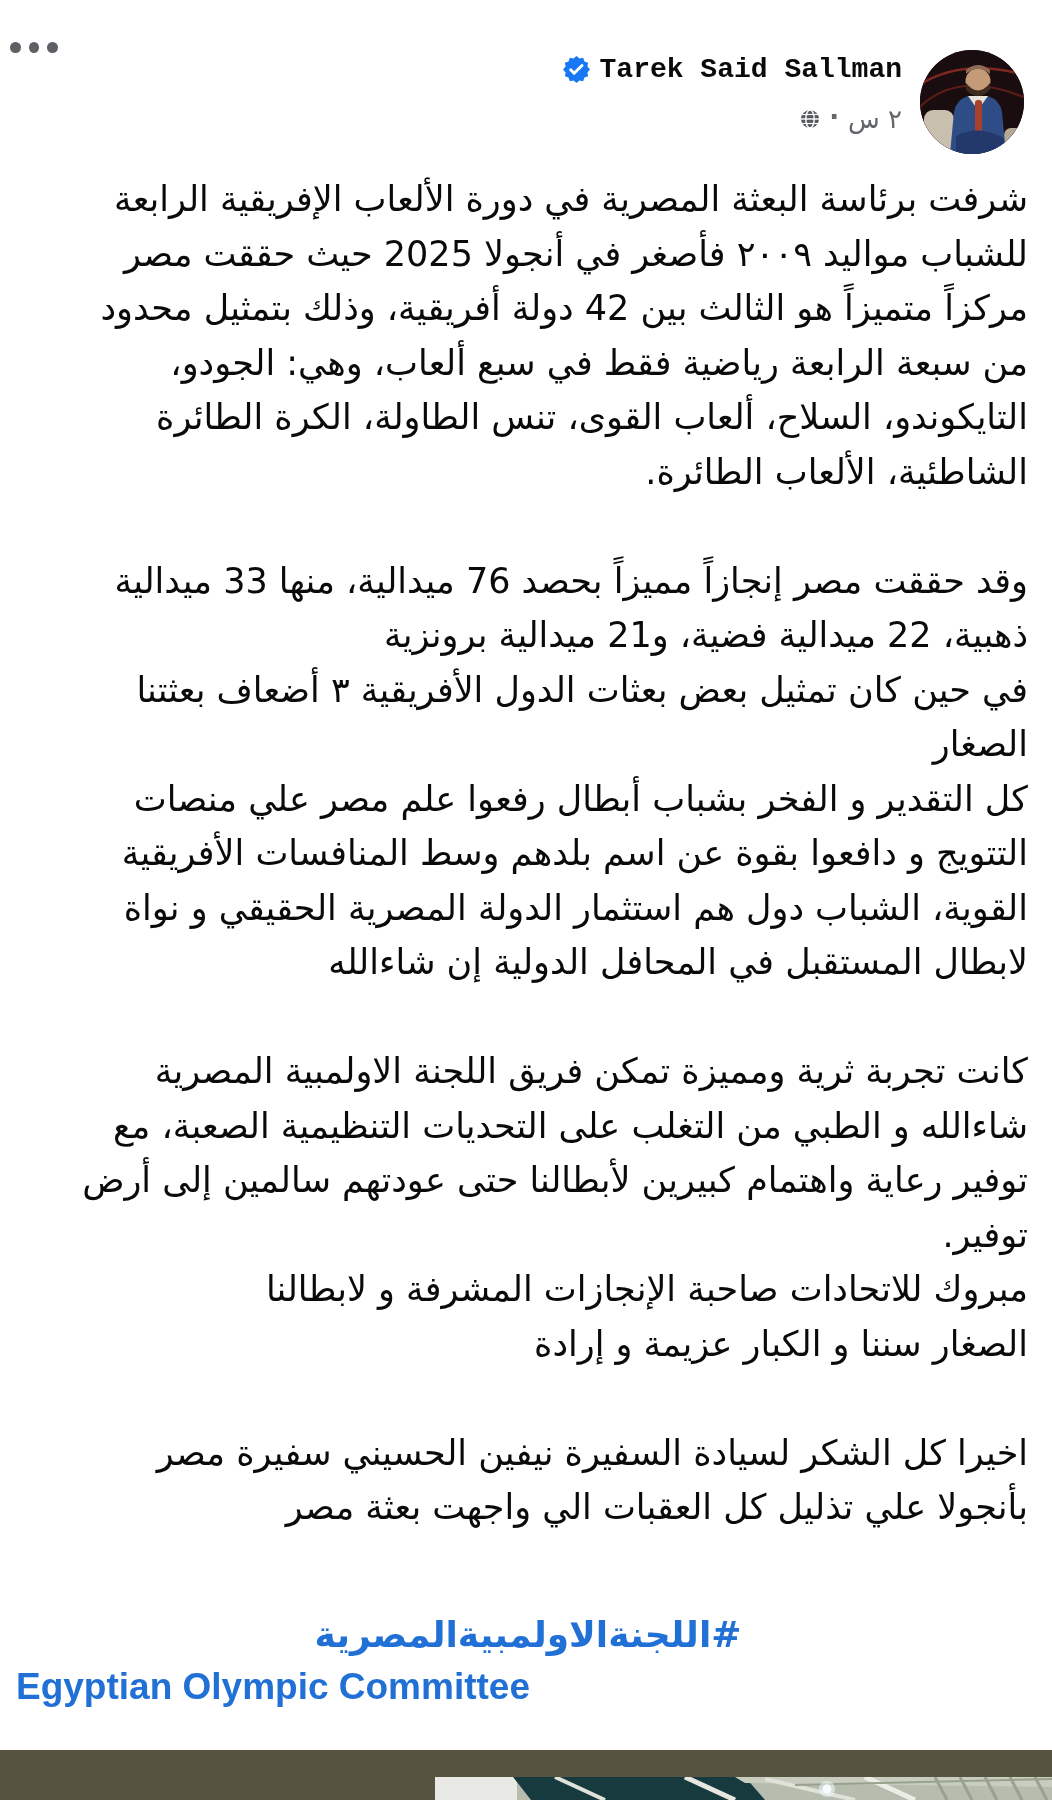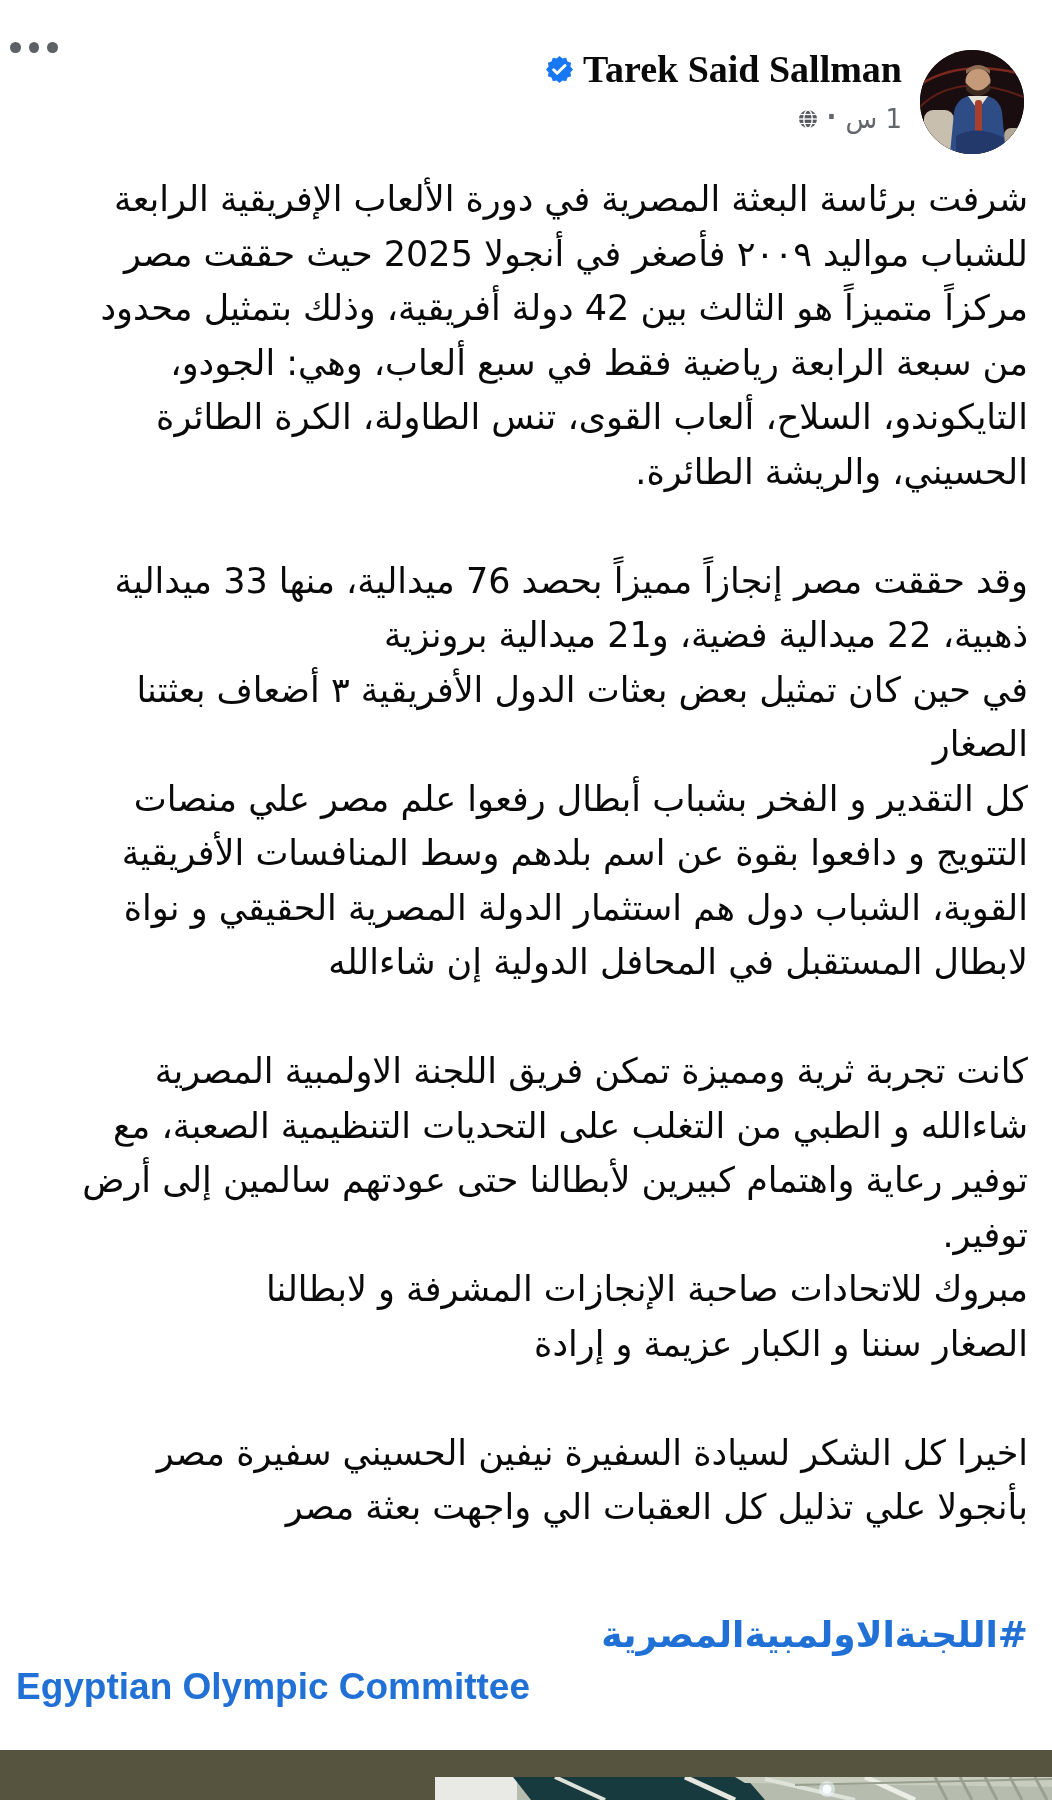--- a/index.html
+++ b/index.html
@@ -24,22 +24,22 @@
     overflow:hidden;background:#1a0d10;
   }
   .avatar svg{display:block;width:100%;height:100%;}
 
   
   .name-row{
     position:absolute;top:48px;right:150px;height:42px;
     display:flex;align-items:center;direction:rtl;gap:10px;
   }
   .name{
-    font-family:Liberation Serif, serif;
-    font-weight:bold;font-size:38px;color:#0a0a0a;white-space:nowrap;direction:ltr;
+    font-family:Liberation Mono, monospace;
+    font-weight:bold;font-size:28px;color:#0a0a0a;white-space:nowrap;direction:ltr;
   }
   .badge{width:27px;height:27px;display:inline-flex;}
 
   
   .meta-row{
     position:absolute;top:104px;right:150px;height:30px;
     display:flex;align-items:center;direction:rtl;gap:9px;
     color:#63666b;font-size:26px;
   }
   .meta-row .sep{font-weight:bold;transform:translateY(-2px);}
@@ -49,21 +49,21 @@
   .body{
     position:absolute;top:172px;right:24px;left:28px;
     direction:rtl;text-align:right;color:#0a0a0a;
     font-size:35px;line-height:54.5px;
   }
   .body .tl{white-space:nowrap;}
   .body .blank{height:54.5px;}
   .hashtag{
     display:block;margin-top:72px;
     color:#2170d6;font-weight:bold;font-size:36px;line-height:55px;
-    text-decoration:none;white-space:nowrap;cursor:pointer;
+    text-decoration:none;white-space:nowrap;cursor:pointer;text-align:center;
   }
   .page-link{
     position:absolute;left:16px;top:1664px;
     font-family:"Liberation Sans","DejaVu Sans",sans-serif;
     direction:ltr;text-align:left;
     color:#2170d6;font-weight:bold;font-size:37px;line-height:46px;
     white-space:nowrap;cursor:pointer;
   }
 
   
@@ -105,41 +105,41 @@
     <span class="name">Tarek Said Sallman</span>
     <span class="badge">
       <svg viewBox="0 0 24 24">
         <path fill="#1877F2" d="M12 0l2.6 2.2 3.3-.6 1.2 3.2 3.2 1.2-.6 3.3L24 12l-2.3 2.7.6 3.3-3.2 1.2-1.2 3.2-3.3-.6L12 24l-2.6-2.2-3.3.6-1.2-3.2-3.2-1.2.6-3.3L0 12l2.3-2.7-.6-3.3 3.2-1.2 1.2-3.2 3.3.6z"></path>
         <path d="M6.8 12.3l3.1 3.1 7-7" stroke="#ffffff" stroke-width="2.6" fill="none" stroke-linecap="round" stroke-linejoin="round"></path>
       </svg>
     </span>
   </div>
 
   <div class="meta-row">
-    <span>1 س</span>
+    <span>٢ س</span>
     <span class="sep">·</span>
     <span class="globe">
       <svg viewBox="0 0 20 20">
         <circle cx="10" cy="10" r="9" fill="#55585c"></circle>
         <ellipse cx="10" cy="10" rx="4.2" ry="9" fill="none" stroke="#ffffff" stroke-width="1.4"></ellipse>
         <line x1="1" y1="10" x2="19" y2="10" stroke="#ffffff" stroke-width="1.4"></line>
         <line x1="2.2" y1="5.5" x2="17.8" y2="5.5" stroke="#ffffff" stroke-width="1.2"></line>
         <line x1="2.2" y1="14.5" x2="17.8" y2="14.5" stroke="#ffffff" stroke-width="1.2"></line>
       </svg>
     </span>
   </div>
 
   <div class="body">
     <div id="body-lines">
         <div class="tl">شرفت برئاسة البعثة المصرية في دورة الألعاب الإفريقية الرابعة</div>
         <div class="tl">للشباب مواليد ٢٠٠٩ فأصغر في أنجولا 2025 حيث حققت مصر</div>
         <div class="tl">مركزاً متميزاً هو الثالث بين 42 دولة أفريقية، وذلك بتمثيل محدود</div>
         <div class="tl">من سبعة الرابعة رياضية فقط في سبع ألعاب، وهي: الجودو،</div>
         <div class="tl">التايكوندو، السلاح، ألعاب القوى، تنس الطاولة، الكرة الطائرة</div>
-        <div class="tl">الحسيني، والريشة الطائرة.</div>
+        <div class="tl">الشاطئية، الألعاب الطائرة.</div>
         <div class="tl blank"></div>
         <div class="tl">وقد حققت مصر إنجازاً مميزاً بحصد 76 ميدالية، منها 33 ميدالية</div>
         <div class="tl">ذهبية، 22 ميدالية فضية، و21 ميدالية برونزية</div>
         <div class="tl">في حين كان تمثيل بعض بعثات الدول الأفريقية ٣ أضعاف بعثتنا</div>
         <div class="tl">الصغار</div>
         <div class="tl">كل التقدير و الفخر بشباب أبطال رفعوا علم مصر علي منصات</div>
         <div class="tl">التتويج و دافعوا بقوة عن اسم بلدهم وسط المنافسات الأفريقية</div>
         <div class="tl">القوية،  الشباب دول هم استثمار الدولة المصرية الحقيقي و نواة</div>
         <div class="tl">لابطال المستقبل في المحافل الدولية إن شاءالله</div>
         <div class="tl blank"></div>

